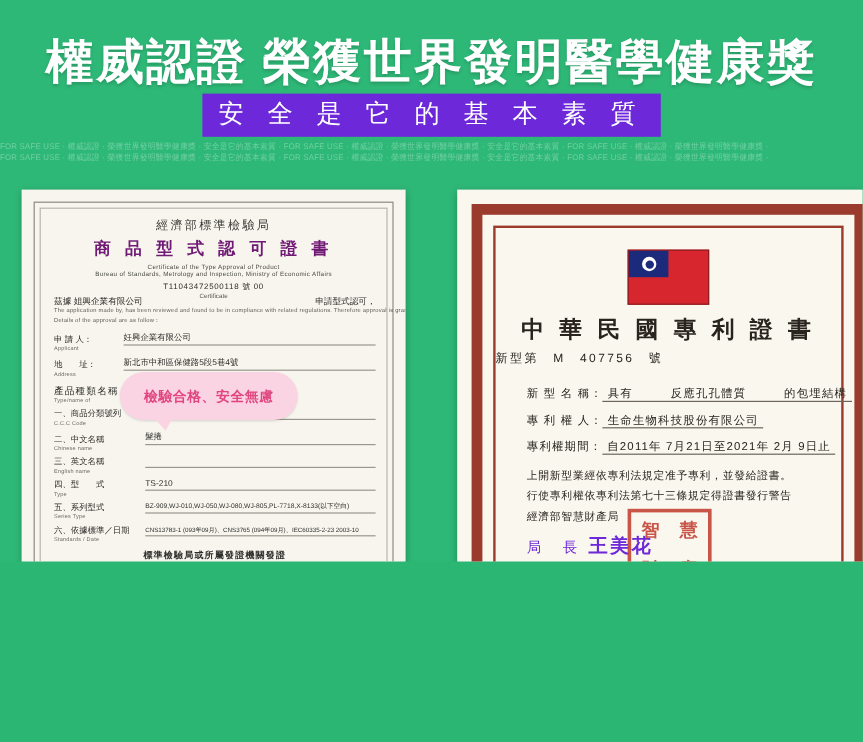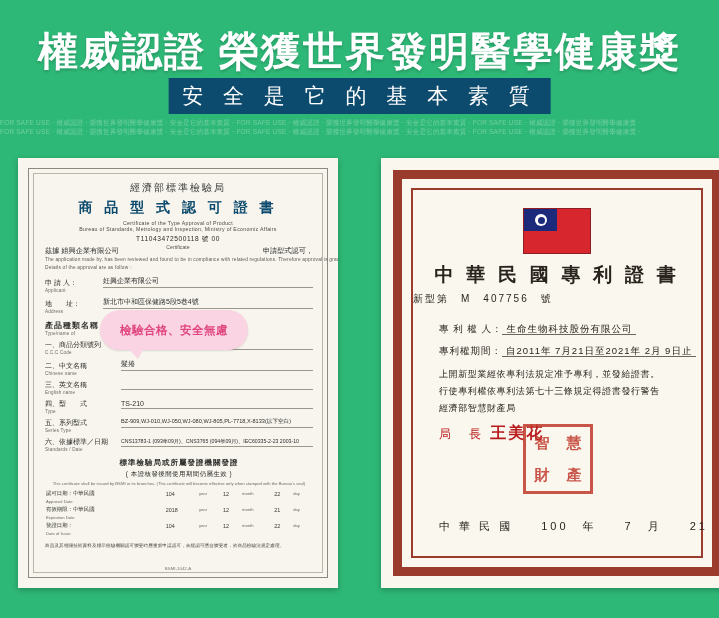--- a/index.html
+++ b/index.html
@@ -3,21 +3,21 @@
 <meta charset="utf-8">
 <style>
   html,body{margin:0;padding:0;}
   body{
     width:719px;height:618px;
     background:#2bb673;
     font-family:"Liberation Sans","DejaVu Sans",sans-serif;
     overflow:hidden;
     position:relative;
   }
-  .page{position:relative;width:719px;height:618px;background:#2eb877;overflow:hidden;}
+  .page{position:relative;width:719px;height:468px;background:#2eb877;overflow:hidden;}
 
   
   .header{position:absolute;top:0;left:0;width:719px;height:140px;}
   .headline{
     position:absolute;top:24px;left:0;width:719px;
     text-align:center;
     font-size:40px;font-weight:bold;color:#ffffff;
     letter-spacing:2px;
     text-shadow:0 2px 3px rgba(0,0,0,.18);
     white-space:nowrap;
@@ -36,21 +36,21 @@
     border:2px solid rgba(255,255,255,.65);border-radius:50%;
     background:transparent;box-sizing:border-box;
   }
   .subwrap .bar:before{
     content:"";position:absolute;right:-1px;top:-5px;width:11px;height:11px;
     border:2px solid rgba(255,255,255,.65);border-radius:50%;
     background:transparent;box-sizing:border-box;
   }
   .subtitle{
     position:absolute;top:0;left:50%;transform:translateX(-50%);
-    background:#0c4a6e;
+    background:#6d28d9;
     padding:0 14px;
     font-size:21px;color:#ffffff;letter-spacing:7px;
     white-space:nowrap;line-height:36px;
   }
 
   
   .microstrip{
     position:absolute;top:118px;left:0;width:719px;height:22px;
     overflow:hidden;opacity:.30;
   }
@@ -75,31 +75,31 @@
 
   
   .l-frame{
     position:absolute;top:10px;left:10px;right:10px;bottom:10px;
     border:1px solid #8c8a80;
     padding-left:12px;
   }
   .l-inner{position:absolute;top:4px;left:4px;right:4px;bottom:4px;border:1px solid #b9b6aa;}
   .l-head{position:absolute;top:12px;left:0;width:100%;text-align:center;}
   .l-org{font-size:10px;color:#3b3b38;letter-spacing:2px;}
-  .l-title{font-size:14px;color:#0c4a6e;letter-spacing:4px;font-weight:bold;margin-top:4px;}
+  .l-title{font-size:14px;color:#701a75;letter-spacing:4px;font-weight:bold;margin-top:4px;}
   .l-sub1{font-size:5.2px;color:#4a4a45;margin-top:3px;letter-spacing:.3px;}
   .l-sub2{font-size:5.2px;color:#4a4a45;letter-spacing:.3px;}
   .l-no{font-size:6.6px;color:#2b2b28;margin-top:3px;letter-spacing:.6px;}
   .l-cert-en{font-size:5.2px;color:#55554f;}
 
   .l-body{position:absolute;top:77px;left:16px;right:14px;color:#2e2e2b;}
   .l-row{font-size:7.2px;line-height:11px;letter-spacing:.4px;white-space:nowrap;}
   .l-row.en{font-size:4.8px;color:#5b5b55;line-height:8px;letter-spacing:.2px;}
   .l-apply{display:flex;justify-content:space-between;font-size:7.2px;}
-  .l-section{font-size:8px;font-weight:bold;margin-top:6px;letter-spacing:1px;}
+  .l-section{font-size:8px;font-weight:normal;margin-top:6px;letter-spacing:1px;}
   .l-field{display:flex;align-items:flex-end;gap:4px;font-size:7px;margin-top:4px;white-space:nowrap;}
   .l-field .lab{min-width:54px;}
   .l-field .val{border-bottom:1px solid #9a988d;flex:1;padding-bottom:1px;}
   .l-small{font-size:4.6px;color:#6b6b64;letter-spacing:.2px;}
 
   
   .bubble{
     position:absolute;left:82px;top:152px;
     width:148px;height:40px;
     background:#fbd4e4;border-radius:22px;
@@ -164,21 +164,21 @@
     font-family:"Liberation Serif","DejaVu Serif",serif;
   }
   .r-no{
     position:absolute;top:102px;left:0;width:100%;text-align:left;
     font-size:10px;letter-spacing:2px;color:#2a241f;
   }
   .r-lines{position:absolute;top:128px;left:26px;right:22px;}
   .r-line{font-size:9.5px;line-height:22px;letter-spacing:1px;white-space:nowrap;color:#2a241f;}
   .r-line .u{border-bottom:1px solid #6d655c;padding:0 4px;}
   .r-para{font-size:9px;line-height:17px;letter-spacing:.6px;color:#2a241f;margin-top:4px;}
-  .r-sign{font-size:12px;letter-spacing:3px;margin-top:6px;color:#b91c1c;}
+  .r-sign{font-size:12px;letter-spacing:3px;margin-top:6px;color:#6d28d9;}
   .r-sign .name{font-size:16px;font-weight:bold;letter-spacing:2px;}
   .r-date{
     position:absolute;bottom:22px;left:26px;right:22px;
     font-size:11px;letter-spacing:3px;color:#2a241f;white-space:nowrap;
   }
   .stamp{
     position:absolute;left:110px;bottom:62px;width:64px;height:64px;
     border:3px solid #c0392b;color:#c0392b;
     display:grid;grid-template-columns:1fr 1fr;align-items:center;justify-items:center;
     font-size:15px;font-weight:bold;line-height:15px;opacity:.85;
@@ -352,20 +352,23 @@
                 <div class="sun"></div>
               </div>
             </div>
 
             <div class="r-title">中 華 民 國 專 利 證 書</div>
             <div class="r-no">新型第　M　407756　號</div>
 
 
             <div class="r-lines">
               <div class="r-line">
+                <span>新 型 名 稱：</span><span class="u">具有　　　反應孔孔體質　　　的包埋結構</span>
+              </div>
+              <div class="r-line">
                 <span>專 利 權 人：</span><span class="u">生命生物科技股份有限公司</span>
               </div>
               <div class="r-line">
                 <span>專利權期間：</span><span class="u">自2011年 7月21日至2021年 2月 9日止</span>
               </div>
               <div class="r-para" style="white-space:pre-line">上開新型業經依專利法規定准予專利，並發給證書。
 行使專利權依專利法第七十三條規定得證書發行警告
 經濟部智慧財產局</div>
               <div class="r-sign">
                 <span>局　長</span>

